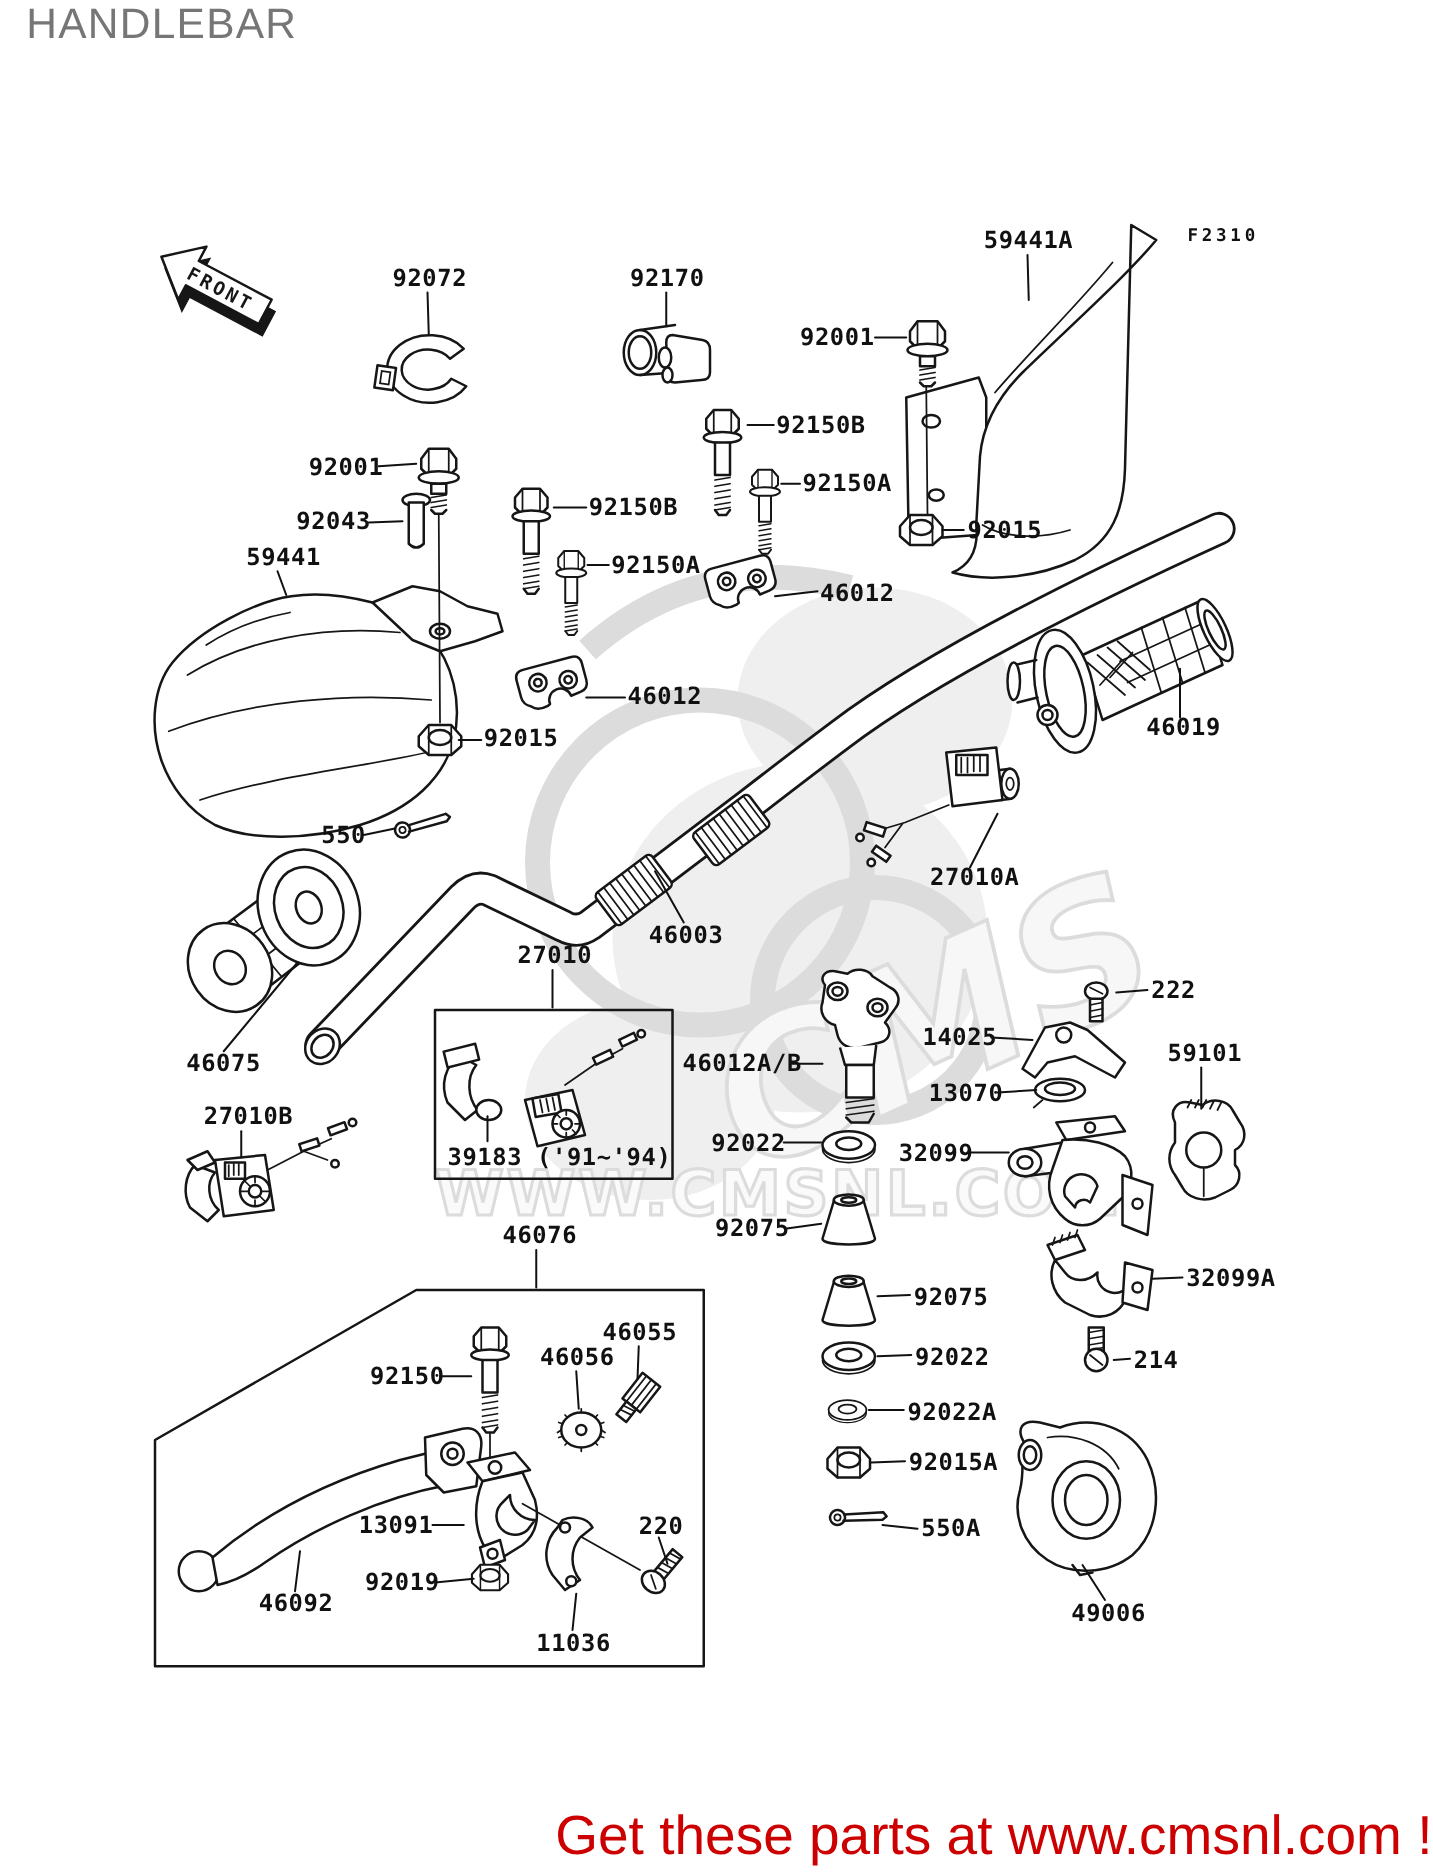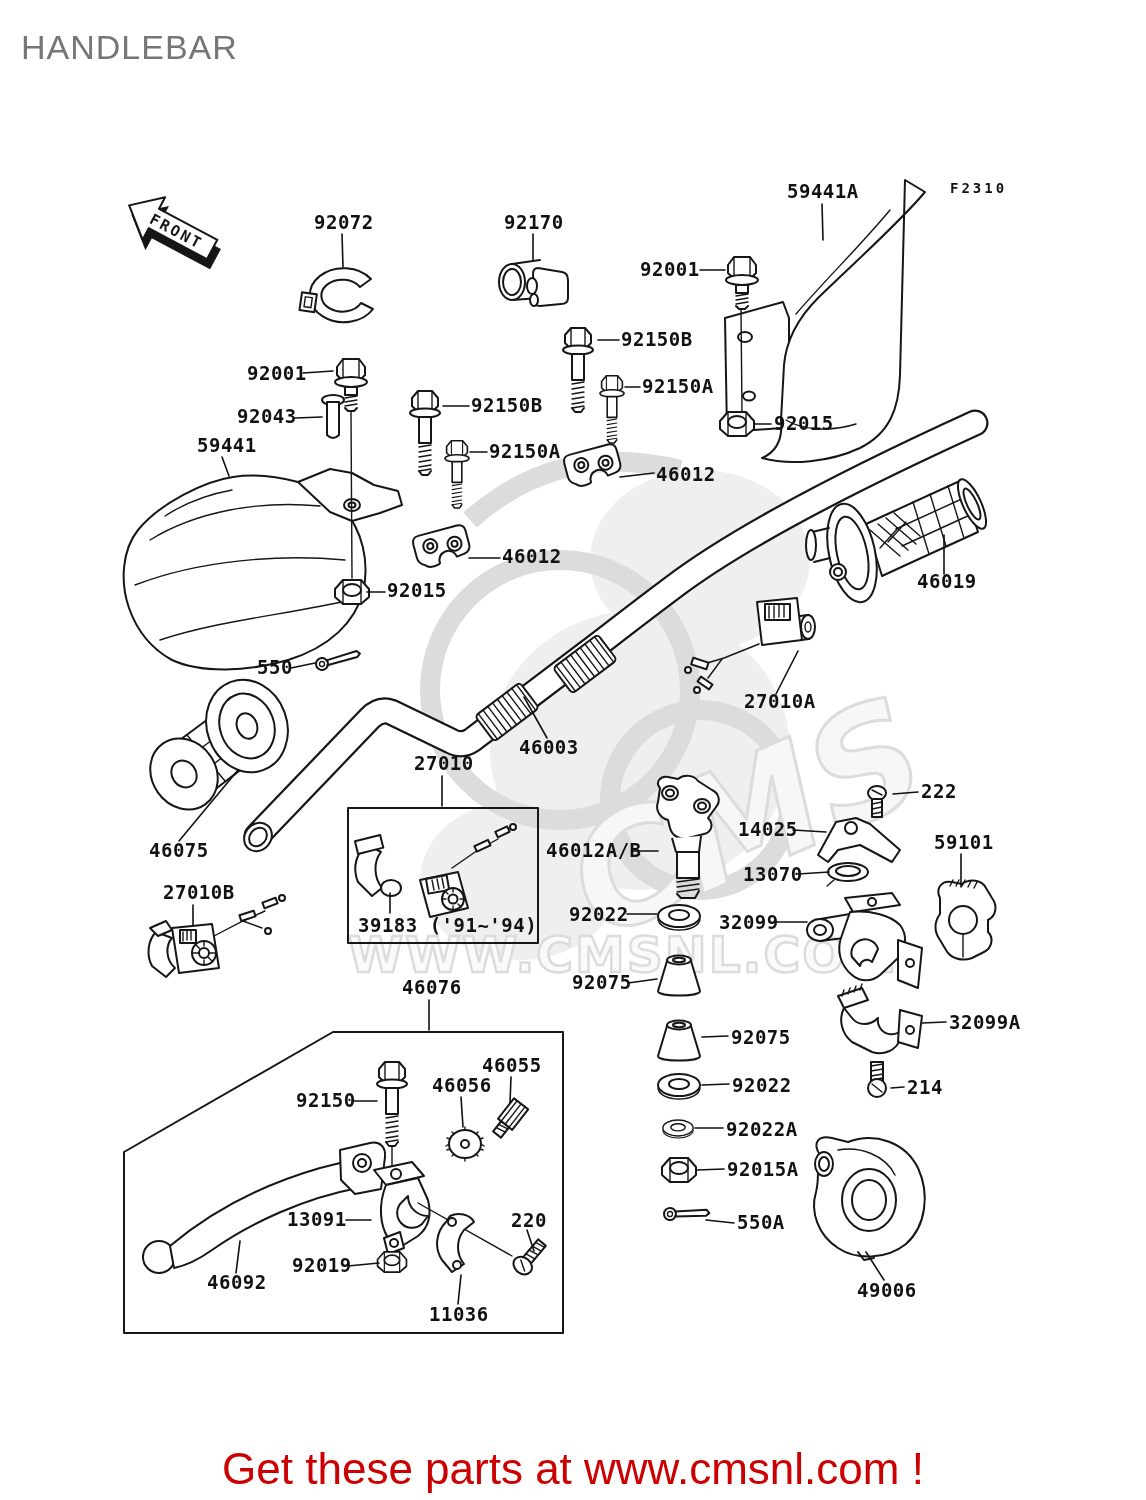--- a/index.html
+++ b/index.html
@@ -2,22 +2,22 @@
 <html style="--line: #161616; --label: #111111; --title: #767676; --footer: #cc0000; --wm: #dcdcdc; --wmfill: #efefef;"><head>
 <meta charset="utf-8">
 <style>
   :root{
     --line:#161616; --label:#111111; --title:#767676;
     --footer:#cc0000; --wm:#dcdcdc; --wmfill:#efefef;
   }
   html,body{margin:0;padding:0;background:#ffffff;}
   #page{position:relative;width:1146px;height:1500px;background:#fff;overflow:hidden;
         font-family:"Liberation Sans",sans-serif;}
-  #title{position:absolute;left:21px;top:28px;font-size:34px;letter-spacing:1px;color:var(--title);}
-  #footer{position:absolute;left:0;bottom:6px;width:100%;text-align:center;
+  #title{position:absolute;left:21px;top:0;font-size:34px;letter-spacing:1px;color:var(--title);}
+  #footer{position:absolute;left:0;bottom:6px;width:100%;text-align:right;
           font-size:44px;color:var(--footer);white-space:nowrap;}
   svg{position:absolute;left:0;top:0;}
   .o2{fill:#ffffff;stroke:var(--line);stroke-width:2;stroke-linejoin:round;}
   .o2n{fill:none;stroke:var(--line);stroke-width:2;stroke-linejoin:round;stroke-linecap:round;}
   .o1{fill:none;stroke:var(--line);stroke-width:1.4;stroke-linecap:round;}
   .blk{fill:var(--line);stroke:var(--line);stroke-width:1;}
   .tubeO{fill:none;stroke:var(--line);stroke-width:27;stroke-linecap:round;stroke-linejoin:round;}
   .tubeI{fill:none;stroke:#ffffff;stroke-width:22.5;stroke-linecap:round;stroke-linejoin:round;}
   .part-label{font:700 19px "DejaVu Sans Mono",monospace;fill:var(--label);letter-spacing:0.5px;}
   .leader{stroke:var(--label);stroke-width:1.6;stroke-linecap:round;}

